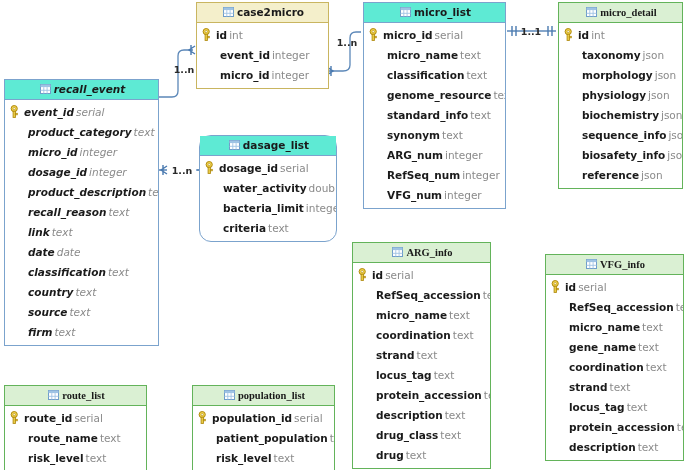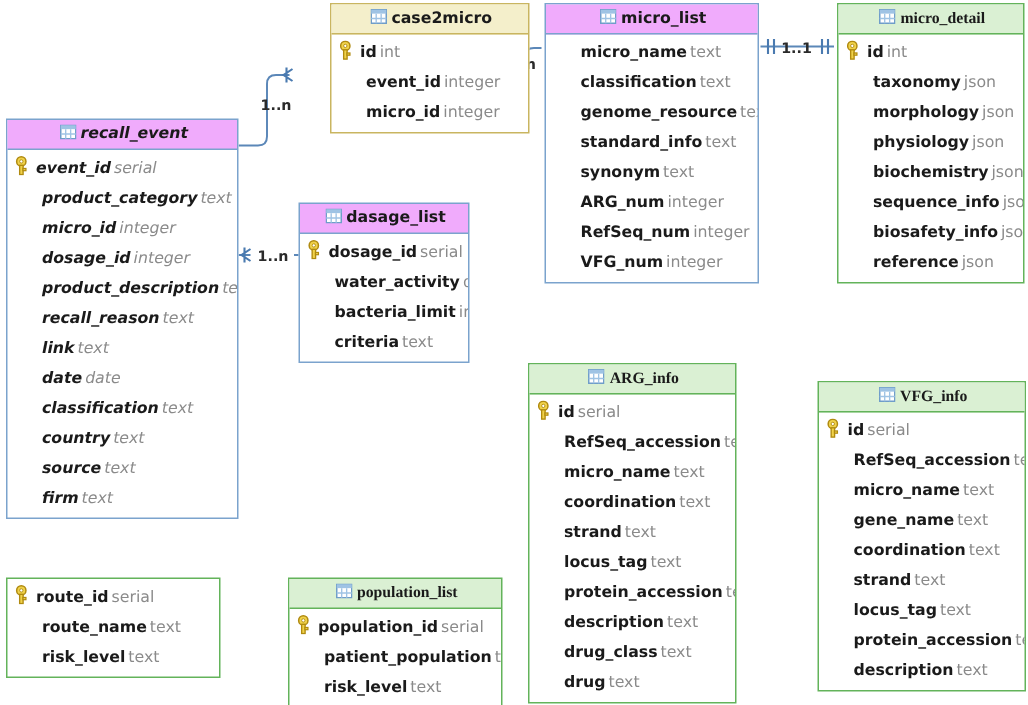--- a/index.html
+++ b/index.html
@@ -51,36 +51,36 @@
   
   .table {
     position: absolute;
     z-index: 2;
     box-sizing: border-box;
     background: #ffffff;
     border: 1.2px solid #7ba3cd;
   }
   .table.blue   { border-color: #7ba3cd; }
   .table.green  { border-color: #63b35a; }
-  .table.yellow { border-color: #c9b560; margin-left: 24px; }
+  .table.yellow { border-color: #c9b560; }
 
   .t-header {
     box-sizing: border-box;
     height: 20px;
     line-height: 19px;
     text-align: center;
     font-size: 10.5px;
     font-weight: bold;
     color: #1a1a1a;
     white-space: nowrap;
     border-bottom: 1.2px solid #7ba3cd;
     background: #e4eefa;
     padding-left: 2px;
   }
-  .blue   > .t-header { background: #f0abfc; border-bottom-color: #7ba3cd; }
+  .blue   > .t-header { background: #5eead4; border-bottom-color: #7ba3cd; }
   .green  > .t-header { background: #daf0d3; border-bottom-color: #63b35a; font-family: Liberation Serif, serif; }
   .yellow > .t-header { background: #f4efcb; border-bottom-color: #c9b560; }
 
   .t-body {
     padding: 2px 0 3px 0;
   }
 
   .row {
     height: 20px;
     line-height: 20px;
@@ -179,20 +179,26 @@
     </div>
     <div class="table blue" style="left: 363px; top: 2px; width: 143px;">
       <div class="t-header"><span class="tbl-icon"><svg viewBox="0 0 11 10" width="11" height="10">
             <rect x="0.5" y="0.5" width="10" height="9" fill="#ffffff" stroke="#6f9dc9" stroke-width="1"></rect>
             <rect x="0.5" y="0.5" width="10" height="2.6" fill="#9fc3e4" stroke="none"></rect>
             <line x1="3.8" y1="3.1" x2="3.8" y2="9.5" stroke="#9fc3e4" stroke-width="0.9"></line>
             <line x1="7.1" y1="3.1" x2="7.1" y2="9.5" stroke="#9fc3e4" stroke-width="0.9"></line>
             <line x1="0.5" y1="6.3" x2="10.5" y2="6.3" stroke="#9fc3e4" stroke-width="0.9"></line>
           </svg></span><span>micro_list</span></div>
       <div class="t-body">
+        <div class="row pk"><span class="key-icon"><svg viewBox="0 0 11 13" width="11" height="13">
+              <circle cx="5.2" cy="3.6" r="3.1" fill="#f0d24a" stroke="#b08a10" stroke-width="1"></circle>
+              <circle cx="5.2" cy="3.6" r="1.1" fill="#ffffff" stroke="#b08a10" stroke-width="0.6"></circle>
+              <rect x="4.1" y="6.2" width="2.3" height="6.2" fill="#f0d24a" stroke="#b08a10" stroke-width="0.9"></rect>
+              <rect x="6.3" y="8.3" width="2.0" height="1.5" fill="#f0d24a" stroke="#b08a10" stroke-width="0.8"></rect>
+            </svg></span><span class="fname">micro_id</span><span class="ftype">serial</span></div>
         <div class="row nonpk"><span class="fname">micro_name</span><span class="ftype">text</span></div>
         <div class="row nonpk"><span class="fname">classification</span><span class="ftype">text</span></div>
         <div class="row nonpk"><span class="fname">genome_resource</span><span class="ftype">text</span></div>
         <div class="row nonpk"><span class="fname">standard_info</span><span class="ftype">text</span></div>
         <div class="row nonpk"><span class="fname">synonym</span><span class="ftype">text</span></div>
         <div class="row nonpk"><span class="fname">ARG_num</span><span class="ftype">integer</span></div>
         <div class="row nonpk"><span class="fname">RefSeq_num</span><span class="ftype">integer</span></div>
         <div class="row nonpk"><span class="fname">VFG_num</span><span class="ftype">integer</span></div>
       </div>
     </div>
@@ -241,21 +247,21 @@
         <div class="row nonpk"><span class="fname">product_description</span><span class="ftype">text</span></div>
         <div class="row nonpk"><span class="fname">recall_reason</span><span class="ftype">text</span></div>
         <div class="row nonpk"><span class="fname">link</span><span class="ftype">text</span></div>
         <div class="row nonpk"><span class="fname">date</span><span class="ftype">date</span></div>
         <div class="row nonpk"><span class="fname">classification</span><span class="ftype">text</span></div>
         <div class="row nonpk"><span class="fname">country</span><span class="ftype">text</span></div>
         <div class="row nonpk"><span class="fname">source</span><span class="ftype">text</span></div>
         <div class="row nonpk"><span class="fname">firm</span><span class="ftype">text</span></div>
       </div>
     </div>
-    <div class="table blue" style="left: 199px; top: 135px; width: 114px;">
+    <div class="table blue" style="left: 199px; top: 135px; width: 138px; border-radius: 12px;">
       <div class="t-header"><span class="tbl-icon"><svg viewBox="0 0 11 10" width="11" height="10">
             <rect x="0.5" y="0.5" width="10" height="9" fill="#ffffff" stroke="#6f9dc9" stroke-width="1"></rect>
             <rect x="0.5" y="0.5" width="10" height="2.6" fill="#9fc3e4" stroke="none"></rect>
             <line x1="3.8" y1="3.1" x2="3.8" y2="9.5" stroke="#9fc3e4" stroke-width="0.9"></line>
             <line x1="7.1" y1="3.1" x2="7.1" y2="9.5" stroke="#9fc3e4" stroke-width="0.9"></line>
             <line x1="0.5" y1="6.3" x2="10.5" y2="6.3" stroke="#9fc3e4" stroke-width="0.9"></line>
           </svg></span><span>dasage_list</span></div>
       <div class="t-body">
         <div class="row pk"><span class="key-icon"><svg viewBox="0 0 11 13" width="11" height="13">
               <circle cx="5.2" cy="3.6" r="3.1" fill="#f0d24a" stroke="#b08a10" stroke-width="1"></circle>
@@ -313,20 +319,27 @@
         <div class="row nonpk"><span class="fname">micro_name</span><span class="ftype">text</span></div>
         <div class="row nonpk"><span class="fname">gene_name</span><span class="ftype">text</span></div>
         <div class="row nonpk"><span class="fname">coordination</span><span class="ftype">text</span></div>
         <div class="row nonpk"><span class="fname">strand</span><span class="ftype">text</span></div>
         <div class="row nonpk"><span class="fname">locus_tag</span><span class="ftype">text</span></div>
         <div class="row nonpk"><span class="fname">protein_accession</span><span class="ftype">text</span></div>
         <div class="row nonpk"><span class="fname">description</span><span class="ftype">text</span></div>
       </div>
     </div>
     <div class="table green" style="left: 4px; top: 385px; width: 143px;">
+      <div class="t-header"><span class="tbl-icon"><svg viewBox="0 0 11 10" width="11" height="10">
+            <rect x="0.5" y="0.5" width="10" height="9" fill="#ffffff" stroke="#6f9dc9" stroke-width="1"></rect>
+            <rect x="0.5" y="0.5" width="10" height="2.6" fill="#9fc3e4" stroke="none"></rect>
+            <line x1="3.8" y1="3.1" x2="3.8" y2="9.5" stroke="#9fc3e4" stroke-width="0.9"></line>
+            <line x1="7.1" y1="3.1" x2="7.1" y2="9.5" stroke="#9fc3e4" stroke-width="0.9"></line>
+            <line x1="0.5" y1="6.3" x2="10.5" y2="6.3" stroke="#9fc3e4" stroke-width="0.9"></line>
+          </svg></span><span>route_list</span></div>
       <div class="t-body">
         <div class="row pk"><span class="key-icon"><svg viewBox="0 0 11 13" width="11" height="13">
               <circle cx="5.2" cy="3.6" r="3.1" fill="#f0d24a" stroke="#b08a10" stroke-width="1"></circle>
               <circle cx="5.2" cy="3.6" r="1.1" fill="#ffffff" stroke="#b08a10" stroke-width="0.6"></circle>
               <rect x="4.1" y="6.2" width="2.3" height="6.2" fill="#f0d24a" stroke="#b08a10" stroke-width="0.9"></rect>
               <rect x="6.3" y="8.3" width="2.0" height="1.5" fill="#f0d24a" stroke="#b08a10" stroke-width="0.8"></rect>
             </svg></span><span class="fname">route_id</span><span class="ftype">serial</span></div>
         <div class="row nonpk"><span class="fname">route_name</span><span class="ftype">text</span></div>
         <div class="row nonpk"><span class="fname">risk_level</span><span class="ftype">text</span></div>
       </div>

